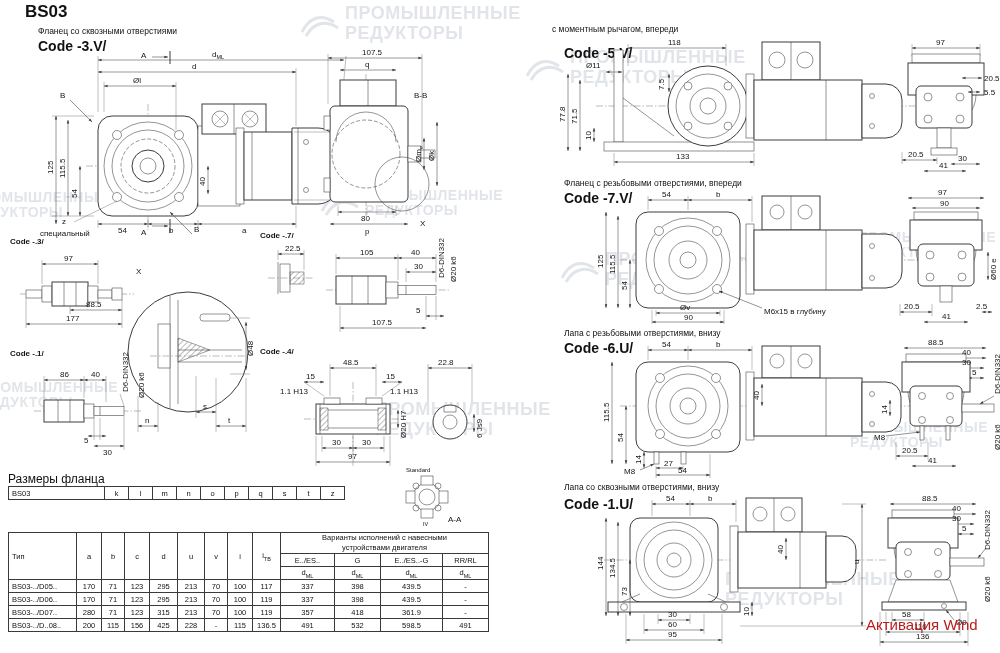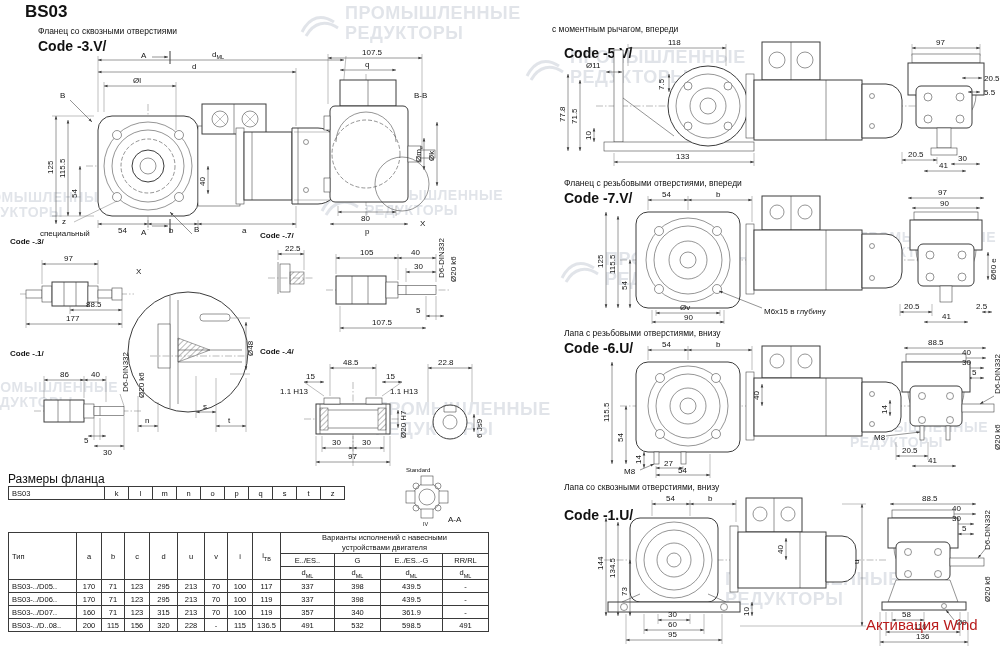--- a/index.html
+++ b/index.html
@@ -571,39 +571,39 @@
           <td>70</td>
           <td>100</td>
           <td>119</td>
           <td>337</td>
           <td>398</td>
           <td>439.5</td>
           <td>-</td>
         </tr>
         <tr>
           <td class="cell-left">BS03-../D07..</td>
-          <td>160</td>
+          <td>280</td>
           <td>71</td>
           <td>123</td>
           <td>315</td>
           <td>213</td>
           <td>70</td>
           <td>100</td>
           <td>119</td>
           <td>357</td>
-          <td>340</td>
+          <td>418</td>
           <td>361.9</td>
           <td>-</td>
         </tr>
         <tr>
           <td class="cell-left">BS03-../D..08..</td>
           <td>200</td>
           <td>115</td>
           <td>156</td>
-          <td>320</td>
+          <td>425</td>
           <td>228</td>
           <td>-</td>
           <td>115</td>
           <td>136.5</td>
           <td>491</td>
           <td>532</td>
           <td>598.5</td>
           <td>491</td>
         </tr>
       </tbody>
@@ -847,21 +847,21 @@
     <text x="416" y="31">5</text>
     <text x="444" y="50" transform="rotate(-90 444 50)" class="sm">D6-DIN332</text>
     <text x="331" y="70" transform="rotate(-90 331 70)">14</text>
     <text x="318" y="96">M8</text>
     <text x="346" y="109">20.5</text>
     <text x="372" y="119">41</text>
     <text x="444" y="106" transform="rotate(-90 444 106)" class="sm">Ø20 k6</text>
   </svg>
 
   <span class="stitle" style="left:564px;top:482px">Лапа со сквозными отверстиями, внизу</span>
-  <span class="scode" style="left:564px;top:507px">Code -1.U/</span>
+  <span class="scode" style="left:564px;top:496px">Code -1.U/</span>
   <svg class="draw" style="left:556px;top:498px" width="444" height="152" viewBox="0 0 444 152">
     <g>
       <line class="cl" x1="48" y1="62" x2="330" y2="62"></line>
       <rect class="lnw" x="74" y="20" width="88" height="84" rx="10"></rect>
       <circle class="lnw2" cx="118" cy="62" r="38"></circle>
       <circle class="ln2" cx="118" cy="62" r="30"></circle>
       <circle class="lnw2" cx="118" cy="62" r="17"></circle>
       <circle class="lnw2" cx="118" cy="62" r="7"></circle>
       <line class="ln2" x1="84" y1="96" x2="66" y2="104"></line>
         <line class="ln2" x1="152" y1="96" x2="170" y2="104"></line>

